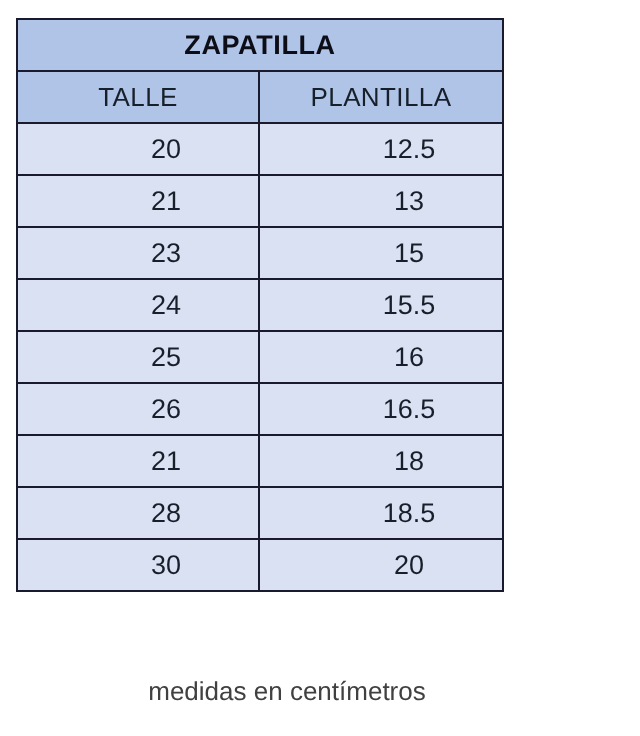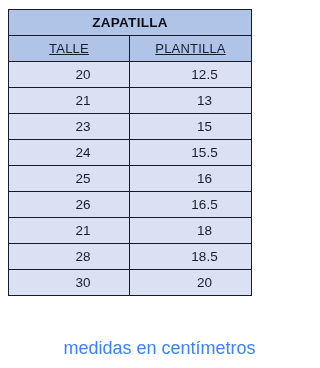--- a/index.html
+++ b/index.html
@@ -46,36 +46,35 @@
     font-weight: bold;
     font-size: 13.5px;
     letter-spacing: 0.3px;
     color: #0d0d17;
   }
   td.head-cell {
     background: #b0c4e8;
     font-size: 13px;
     letter-spacing: 0.2px;
     color: #17202a;
-    text-decoration: underline;
   }
   td.data-cell {
     background: #d9e1f2;
     font-size: 13.5px;
     padding-left: 28px;
   }
 
   .footnote {
     position: absolute;
-    left: 24px;
+    left: 8px;
     top: 338px;
     width: 243px;
     text-align: center;
-    font-size: 18px;
-    color: #3b82f6;
+    font-size: 13px;
+    color: #404040;
     padding-left: 28px;
     box-sizing: border-box;
     white-space: nowrap;
   }
 </style>
 </head>
 <body>
 
 <div class="page">
 

